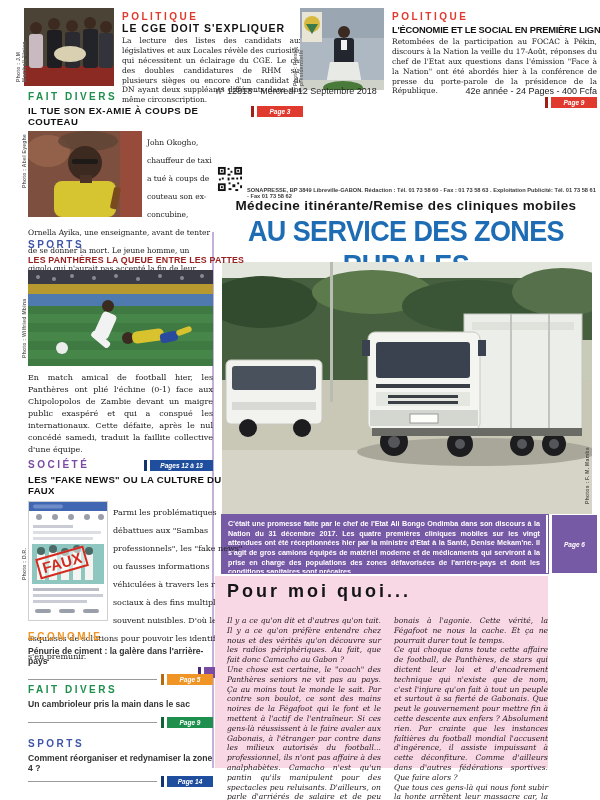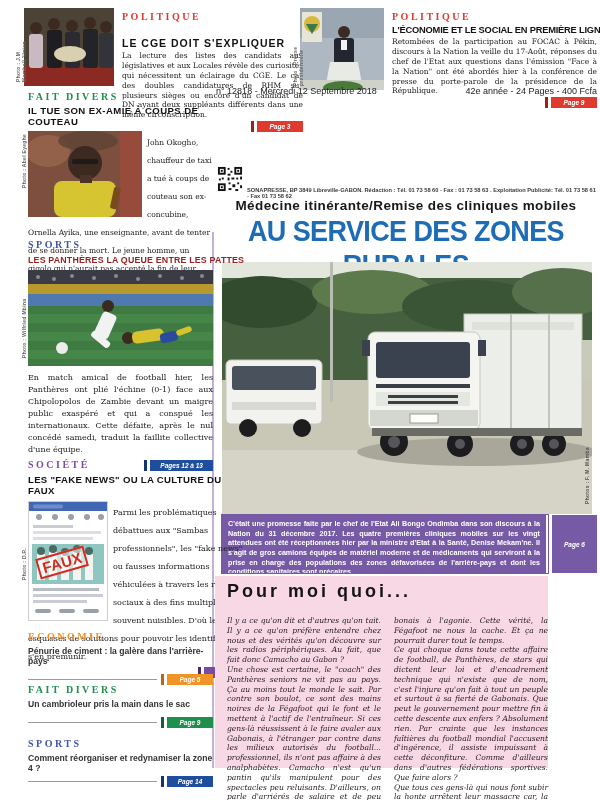--- a/index.html
+++ b/index.html
@@ -1,19 +1,19 @@
 <!DOCTYPE html>
 <html style="--c-red: #e03a2e; --c-green: #1f8f4e; --c-blue: #3f55a8; --c-navy: #1f4e9e; --c-purple: #7b4aa5; --c-caption_purple: #775aa5; --c-orange: #f09426; --c-pink: #f8d8e4; --c-headline_blue: #1d6cb4; --c-dark_red: #992121;"><head>
 <meta charset="utf-8">
 <style>
   html,body{margin:0;padding:0;background:#e9e9e9;}
   #page{position:relative;width:600px;height:800px;background:#fff;overflow:hidden;
         font-family:"Liberation Sans",sans-serif;color:#1a1a1a;}
   .abs{position:absolute;}
-  .label{font-weight:bold;font-size:10px;letter-spacing:2.5px;font-family:Liberation Serif, serif;}
+  .label{font-weight:bold;font-size:10px;letter-spacing:2.5px;}
   .lab-red{color:var(--c-red,#e03a2e);}
   .lab-green{color:var(--c-green,#1f8f4e);}
   .lab-blue{color:var(--c-blue,#3f55a8);}
   .lab-purple{color:var(--c-purple,#7b4aa5);}
   .lab-orange{color:var(--c-orange,#f09426);}
   .headline{font-weight:bold;font-size:9.6px;letter-spacing:.2px;color:#111;}
   .bodytext{font-family:"DejaVu Serif",serif;font-size:7.5px;line-height:1.32;text-align:justify;color:#222;}
   .badge-row{display:flex;justify-content:flex-end;align-items:center;}
   .badge{display:flex;align-items:center;}
   .badge .tick{width:3px;height:11px;margin-right:3px;}
@@ -76,21 +76,21 @@
         <rect x="59" y="21" width="15" height="39" rx="3" fill="#23232a"></rect>
       <circle cx="82" cy="19" r="6" fill="#3c2a20"></circle>
         <rect x="75" y="25" width="14" height="35" rx="3" fill="#33333c"></rect>
       <ellipse cx="46" cy="46" rx="16" ry="8" fill="#d8d0b0"></ellipse>
     </svg>
   </div>
   <div class="vcred" style="left:15px;top:18px;height:64px;">Photo : J.M Mamba/L'Union</div>
 
   <div class="abs" style="left:122px;top:11px;width:181px;">
     <div class="label lab-red">POLITIQUE</div>
-    <div class="headline" style="font-size:10.5px;margin-top:15px;letter-spacing:1px;">LE CGE DOIT S'EXPLIQUER</div>
+    <div class="headline" style="font-size:10.5px;margin-top:0;letter-spacing:1px;">LE CGE DOIT S'EXPLIQUER</div>
     <div class="bodytext" style="margin-top:2px;">La lecture des listes des candidats aux législatives et aux Locales révèle des curiosités qui nécessitent un éclairage du CGE. Le cas des doubles candidatures de RHM sur plusieurs sièges ou encore d'un candidat de DN ayant deux suppléants différents dans une même circonscription.</div>
     <div class="badge-row" style="margin-top:1px;">
       <span class="badge">
         <span class="tick" style="background:#a01f16;"></span>
         <span class="box" style="background:var(--c-red,#e03a2e);">Page 3</span>
       </span>
     </div>
   </div>
 
   <div class="abs ph" style="left:300px;top:8px;width:84px;height:82px;">

